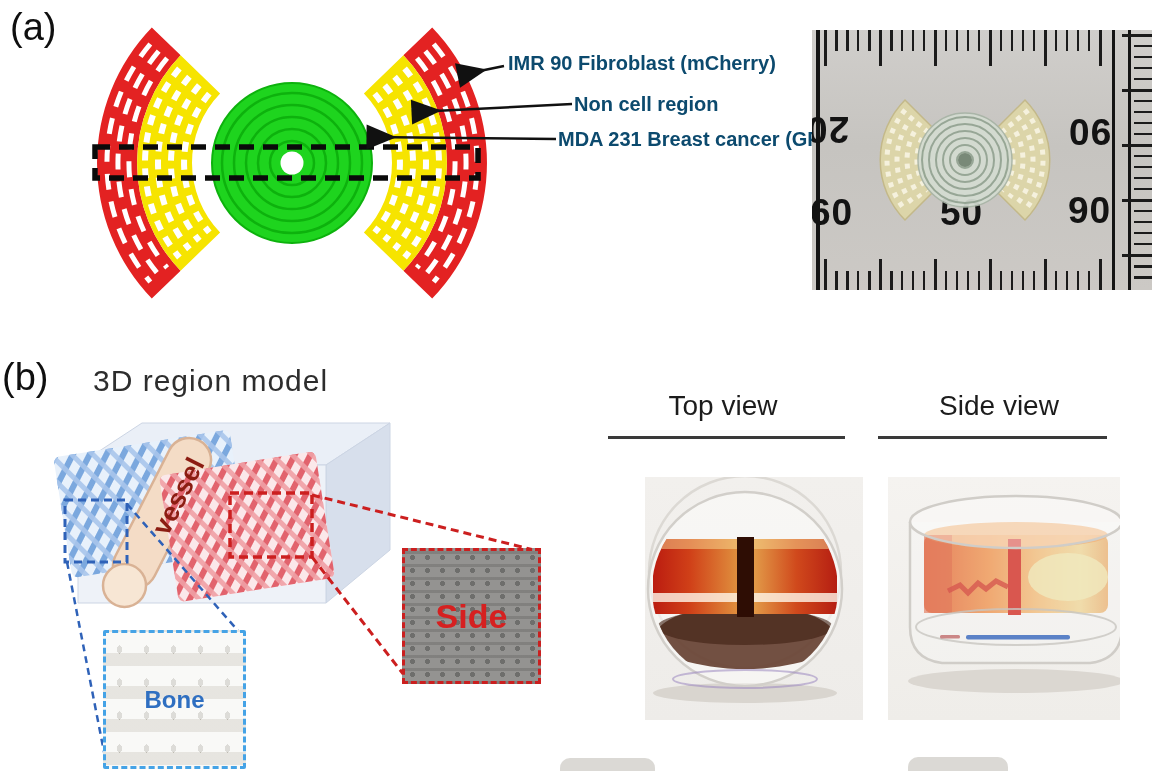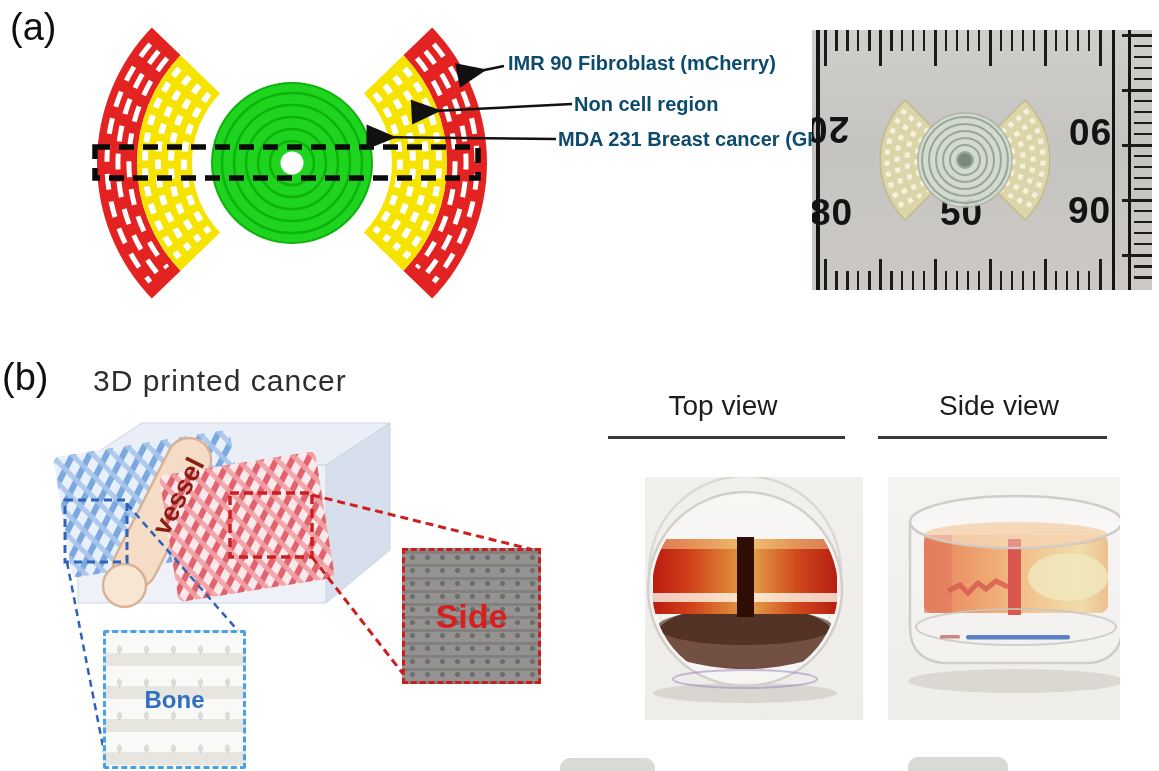--- a/index.html
+++ b/index.html
@@ -152,21 +152,21 @@
     <div class="rt rt-top-l"></div>
     <div class="rt rt-bot-s"></div>
     <div class="rt rt-bot-l"></div>
     <div class="rline rl-left"></div>
     <div class="rline rl-r1"></div>
     <div class="rline rl-r2"></div>
     <div class="rt-right-s"></div>
     <div class="rt-right-l"></div>
     <div class="rn n20">20</div>
     <div class="rn n90">90</div>
-    <div class="rn n80">80</div>
+    <div class="rn n80">60</div>
     <div class="rn n70">50</div>
     <div class="rn n60">90</div>
 
     <svg class="construct-svg" width="340" height="260" viewBox="0 0 340 260">
       <g>
         <path d="M213,70 A85,85 0 0 1 213,190 L182.7,159.7 A42,42 0 0 0 182.7,100.3 Z" fill="#ded6a8" stroke="#c3b887" stroke-width="1.5" opacity="0.95"></path>
         <path d="M93,70 A85,85 0 0 0 93,190 L123.3,159.7 A42,42 0 0 1 123.3,100.3 Z" fill="#ded6a8" stroke="#c3b887" stroke-width="1.5" opacity="0.95"></path>
         <g stroke="#f5f1dd" stroke-width="5" fill="none" stroke-dasharray="5 6">
           <path d="M189.8,99.1 A48,48 0 0 1 189.8,160.9"></path>
           <path d="M197.4,92.7 A58,58 0 0 1 197.4,167.3"></path>
@@ -187,21 +187,21 @@
             <circle cx="153" cy="130" r="29"></circle>
           <circle cx="153" cy="130" r="36"></circle>
             <circle cx="153" cy="130" r="43"></circle>
         </g>
         <circle cx="153" cy="130" r="7" fill="#6f7f6e" opacity="0.9"></circle>
       </g>
     </svg>
   </div>
 
   <div class="abs panel-letter pb-letter">(b)</div>
-  <div class="abs pb-title">3D printed cancer</div>
+  <div class="abs pb-title">3D region model</div>
 
   <svg class="abs" style="left:50px;top:405px;" width="510" height="366" viewBox="0 0 510 366">
     <defs>
       <pattern id="hb1" width="15" height="15" patternUnits="userSpaceOnUse" patternTransform="rotate(36)">
         <rect width="6" height="15" fill="#7ba8de"></rect>
         </pattern>
       <pattern id="hb2" width="15" height="15" patternUnits="userSpaceOnUse" patternTransform="rotate(-36)">
         <rect width="5" height="15" fill="#a9c6ec" fill-opacity="0.9"></rect>
         </pattern>
       <pattern id="hr1" width="14" height="14" patternUnits="userSpaceOnUse" patternTransform="rotate(36)">

